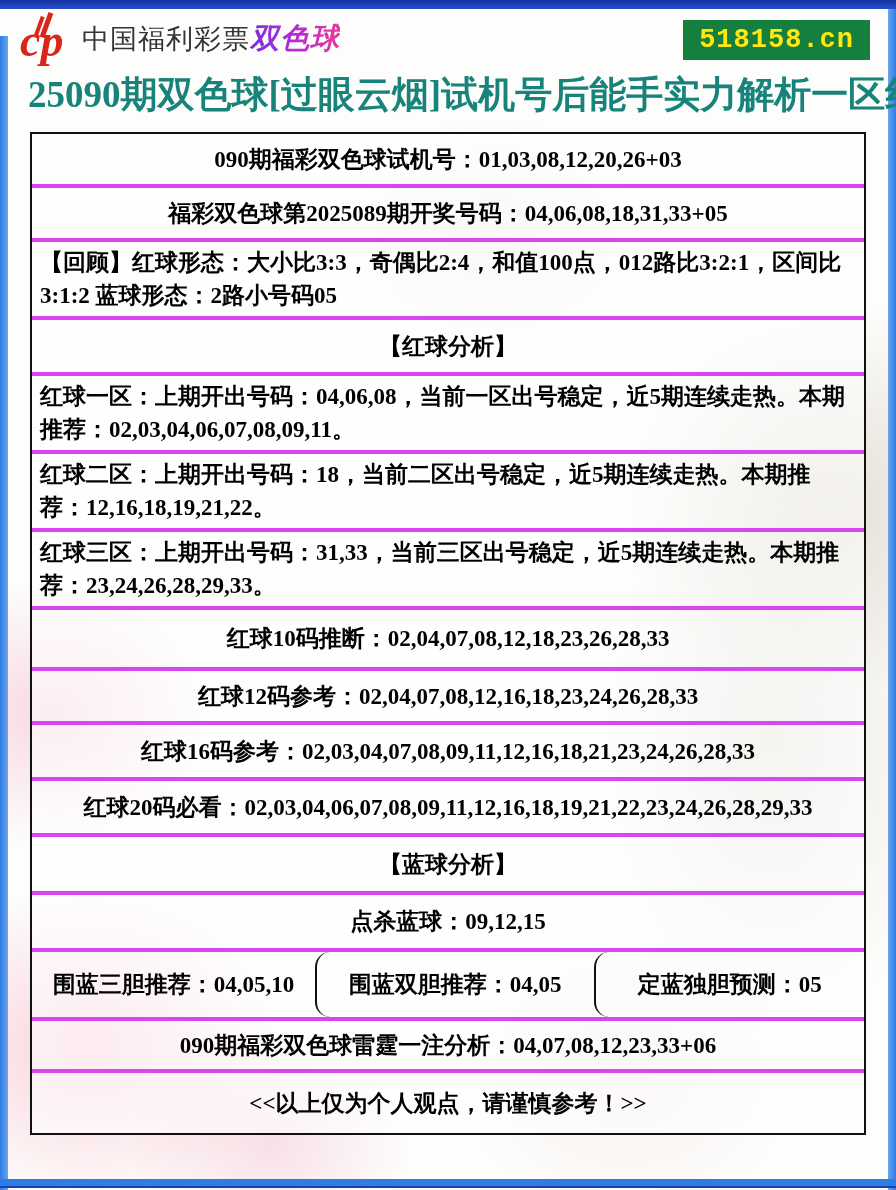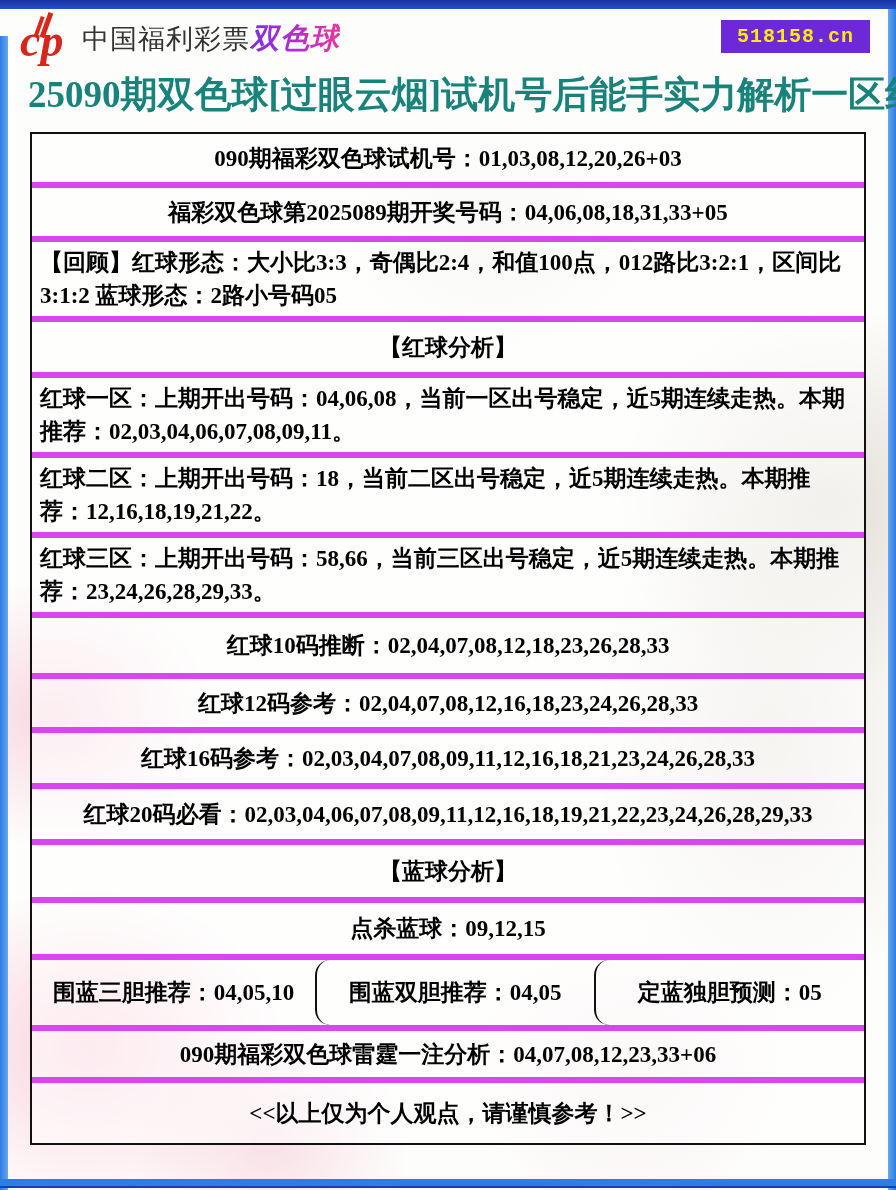--- a/index.html
+++ b/index.html
@@ -41,43 +41,43 @@
     font-size:27px; font-weight:normal; color:#333333; letter-spacing:1px;
   }
   .brand-product {
     font-family:"Liberation Sans","DejaVu Sans",sans-serif;
     font-size:29px; font-weight:bold; font-style:italic; letter-spacing:1px;
     background:linear-gradient(90deg,#7a2fe0,#b62bd6,#e8389a);
     -webkit-background-clip:text; background-clip:text; color:transparent;
   }
   .site-badge {
     position:absolute; top:20px; right:26px;
-    background:#6d28d9; color:#ffe712;
+    background:#15803d; color:#ffe712;
     font-family:"Liberation Mono","DejaVu Sans Mono",monospace;
-    font-size:20px; font-weight:bold;
+    font-size:27px; font-weight:bold;
     padding:5px 16px; letter-spacing:1px;
     text-decoration:none; display:block;
   }
 
   
   .headline {
     position:absolute; top:70px; left:28px; width:842px;
     color:#17837a; font-size:37px; font-weight:bold;
     white-space:nowrap; letter-spacing:0px;
   }
 
   
   .sheet {
     position:absolute; top:132px; left:30px; width:836px;
     border:2px solid #111111;
     background:rgba(255,255,255,.55);
   }
   .row {
     display:flex; align-items:center; justify-content:center;
-    border-bottom:6px solid #d946ef;
+    border-bottom:4px solid #d946ef;
     font-size:23px; font-weight:bold; color:#000000;
     line-height:33px; padding:4px 8px; text-align:center;
   }
   .row.left { justify-content:flex-start; text-align:left; }
   .row:last-child { border-bottom:none;padding-left:8px; }
   .cols { padding:0; align-items:stretch; }
   .cols .cell {
     display:flex; align-items:center; justify-content:center;
     padding:16px 8px;
   }
@@ -111,21 +111,21 @@
 
   <div class="headline">25090期双色球[过眼云烟]试机号后能手实力解析一区红球</div>
 
   <div class="sheet">
     <div class="row" style="min-height:54px">090期福彩双色球试机号：01,03,08,12,20,26+03</div>
     <div class="row" style="min-height:54px">福彩双色球第2025089期开奖号码：04,06,08,18,31,33+05</div>
     <div class="row left" style="min-height:75px">【回顾】红球形态：大小比3:3，奇偶比2:4，和值100点，012路比3:2:1，区间比3:1:2 蓝球形态：2路小号码05</div>
     <div class="row" style="min-height:56px">【红球分析】</div>
     <div class="row left" style="min-height:74px">红球一区：上期开出号码：04,06,08，当前一区出号稳定，近5期连续走热。本期推荐：02,03,04,06,07,08,09,11。</div>
     <div class="row left" style="min-height:75px">红球二区：上期开出号码：18，当前二区出号稳定，近5期连续走热。本期推荐：12,16,18,19,21,22。</div>
-    <div class="row left" style="min-height:75px">红球三区：上期开出号码：58,66，当前三区出号稳定，近5期连续走热。本期推荐：23,24,26,28,29,33。</div>
+    <div class="row left" style="min-height:75px">红球三区：上期开出号码：31,33，当前三区出号稳定，近5期连续走热。本期推荐：23,24,26,28,29,33。</div>
     <div class="row" style="min-height:61px">红球10码推断：02,04,07,08,12,18,23,26,28,33</div>
     <div class="row" style="min-height:54px">红球12码参考：02,04,07,08,12,16,18,23,24,26,28,33</div>
     <div class="row" style="min-height:56px">红球16码参考：02,03,04,07,08,09,11,12,16,18,21,23,24,26,28,33</div>
     <div class="row" style="min-height:56px">红球20码必看：02,03,04,06,07,08,09,11,12,16,18,19,21,22,23,24,26,28,29,33</div>
     <div class="row" style="min-height:58px">【蓝球分析】</div>
     <div class="row" style="min-height:57px">点杀蓝球：09,12,15</div>
     <div class="row cols" style="min-height:59px">
       <div class="cell c1">围蓝三胆推荐：04,05,10</div>
       <div class="cell c2">围蓝双胆推荐：04,05</div>
       <div class="cell c3">定蓝独胆预测：05</div>

